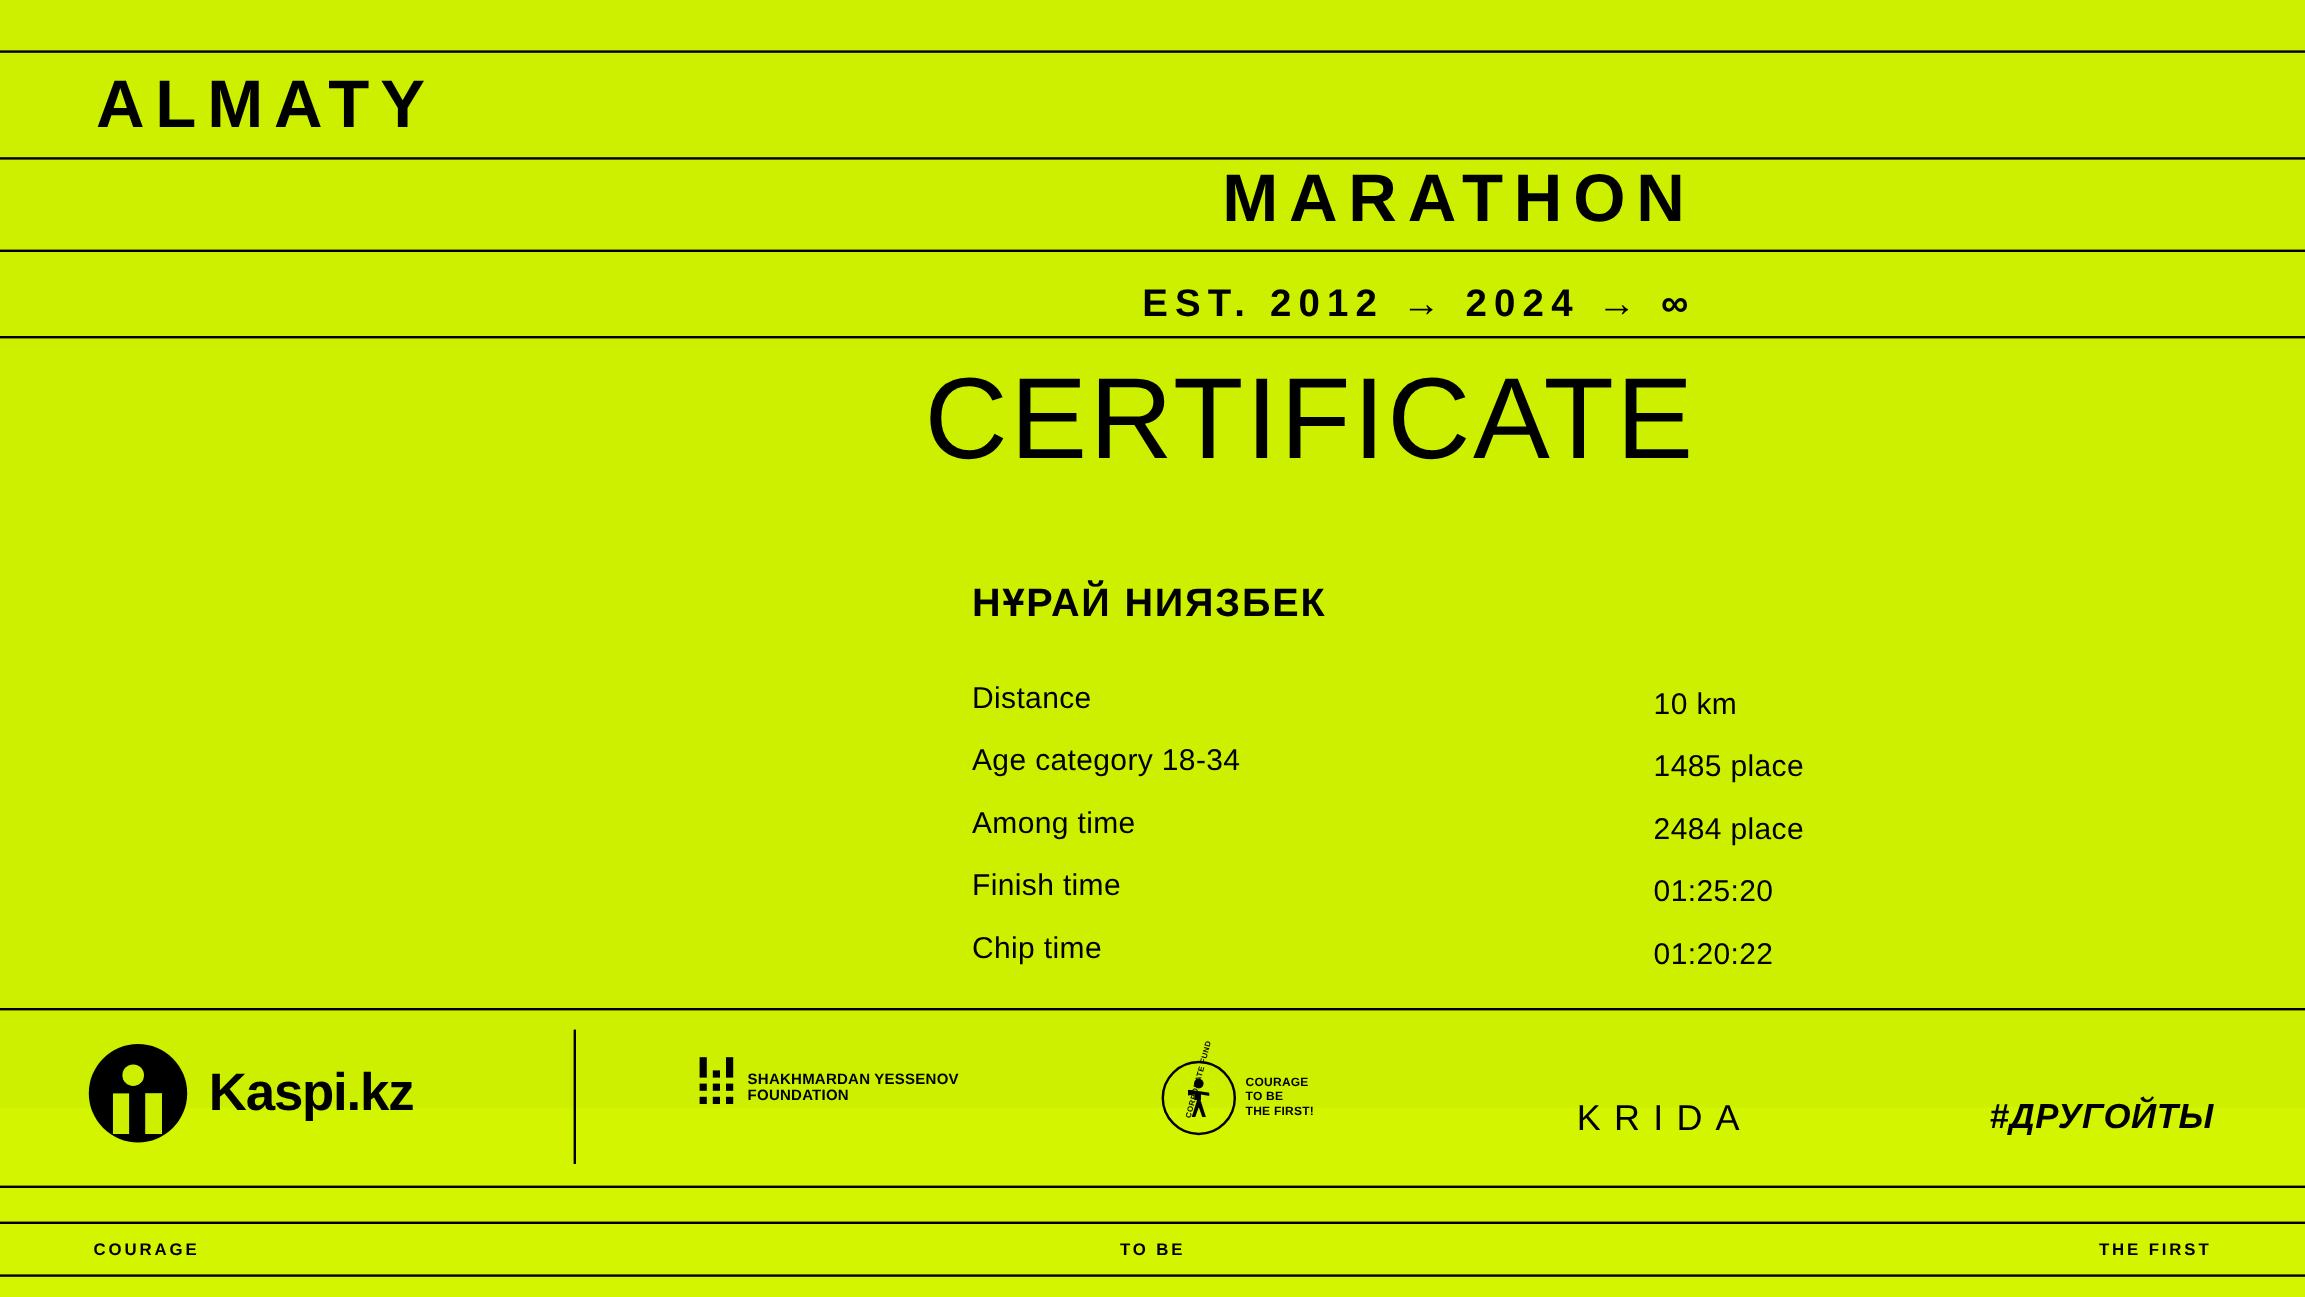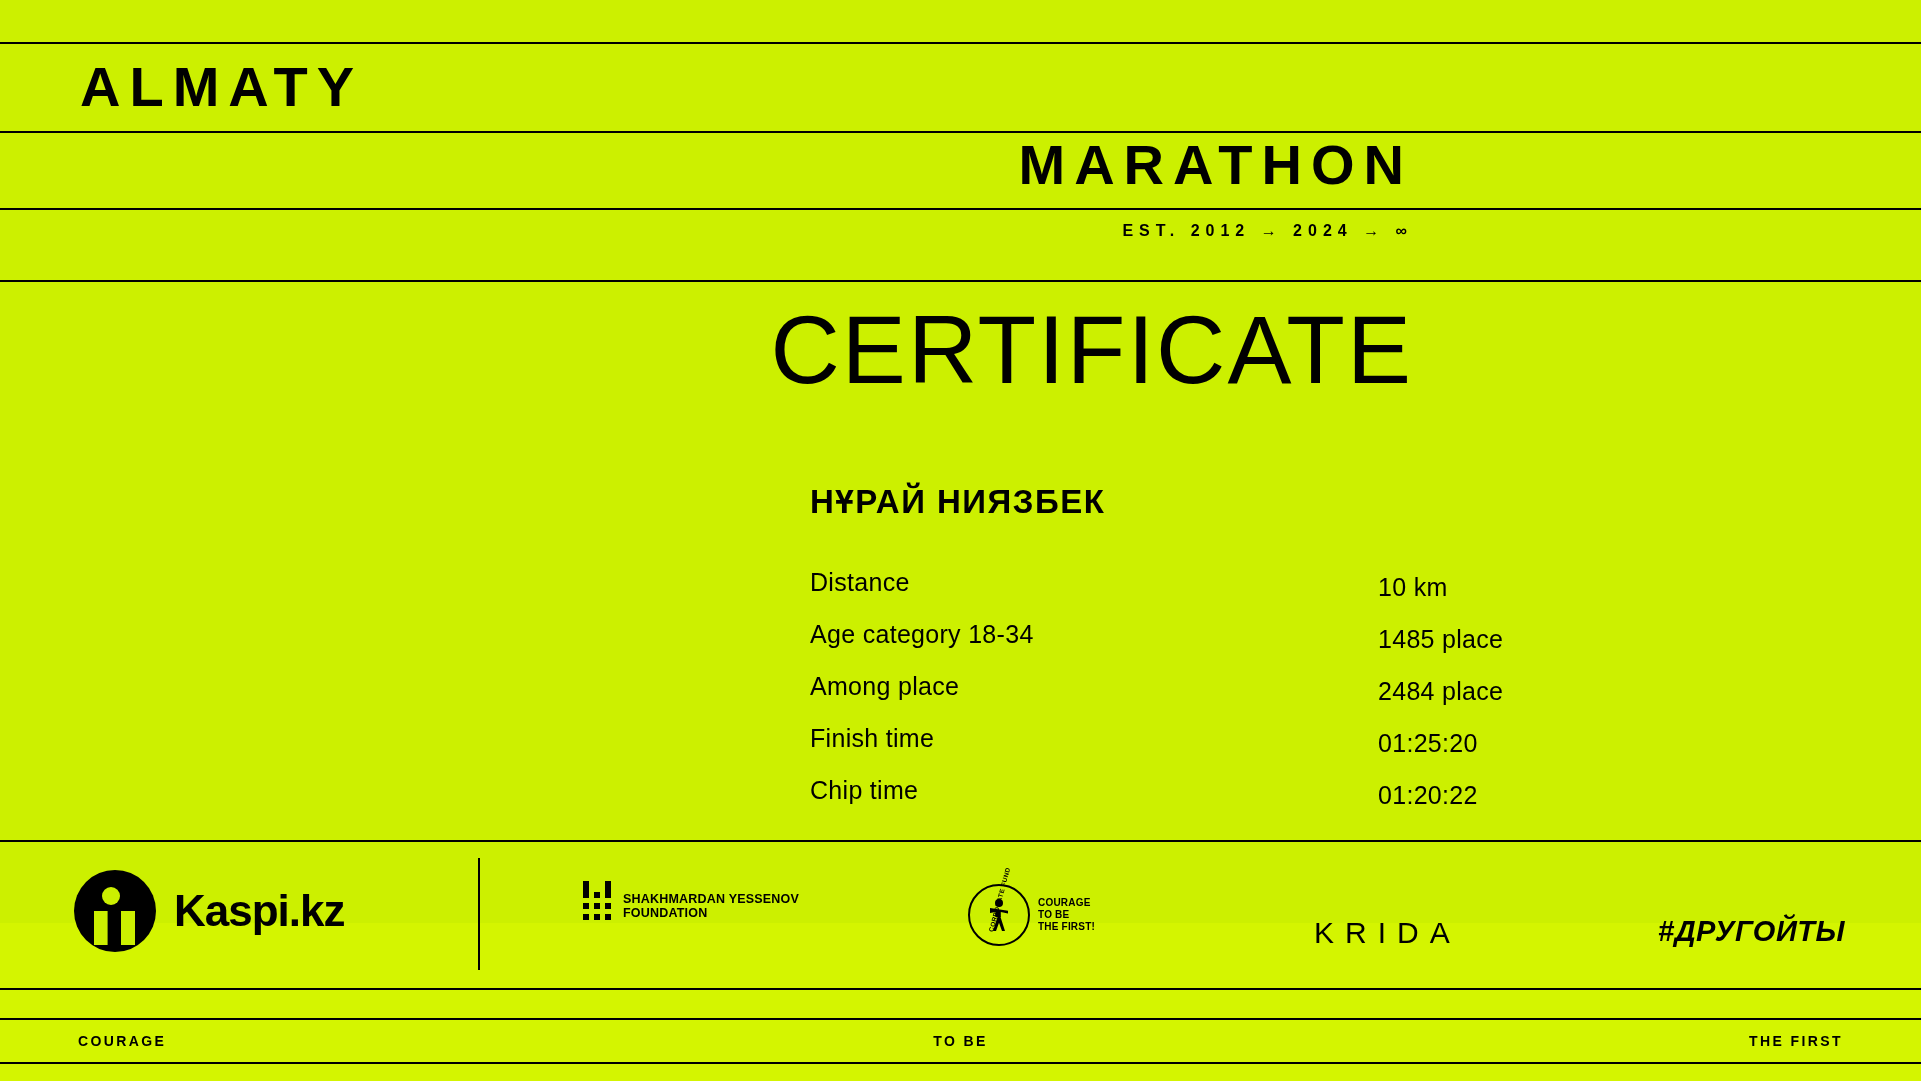--- a/index.html
+++ b/index.html
@@ -52,22 +52,22 @@
     top: 130px;
     font-size: 56px;
     font-weight: 700;
     letter-spacing: 9px;
     line-height: 70px;
     white-space: nowrap;
   }
   .est {
     position: absolute;
     right: 508px;
-    top: 222px;
-    font-size: 16px;
+    top: 234px;
+    font-size: 32px;
     font-weight: 700;
     letter-spacing: 6px;
     white-space: nowrap;
   }
 
   
   .cert-title {
     position: absolute;
     right: 508px;
     top: 300px;
@@ -352,21 +352,21 @@
   <div class="results">
     <div class="res-row">
       <span class="res-label">Distance</span>
       <span class="res-value">10 km</span>
     </div>
     <div class="res-row">
       <span class="res-label">Age category 18-34</span>
       <span class="res-value">1485 place</span>
     </div>
     <div class="res-row">
-      <span class="res-label">Among place</span>
+      <span class="res-label">Among time</span>
       <span class="res-value">2484 place</span>
     </div>
     <div class="res-row">
       <span class="res-label">Finish time</span>
       <span class="res-value">01:25:20</span>
     </div>
     <div class="res-row">
       <span class="res-label">Chip time</span>
       <span class="res-value">01:20:22</span>
     </div>

